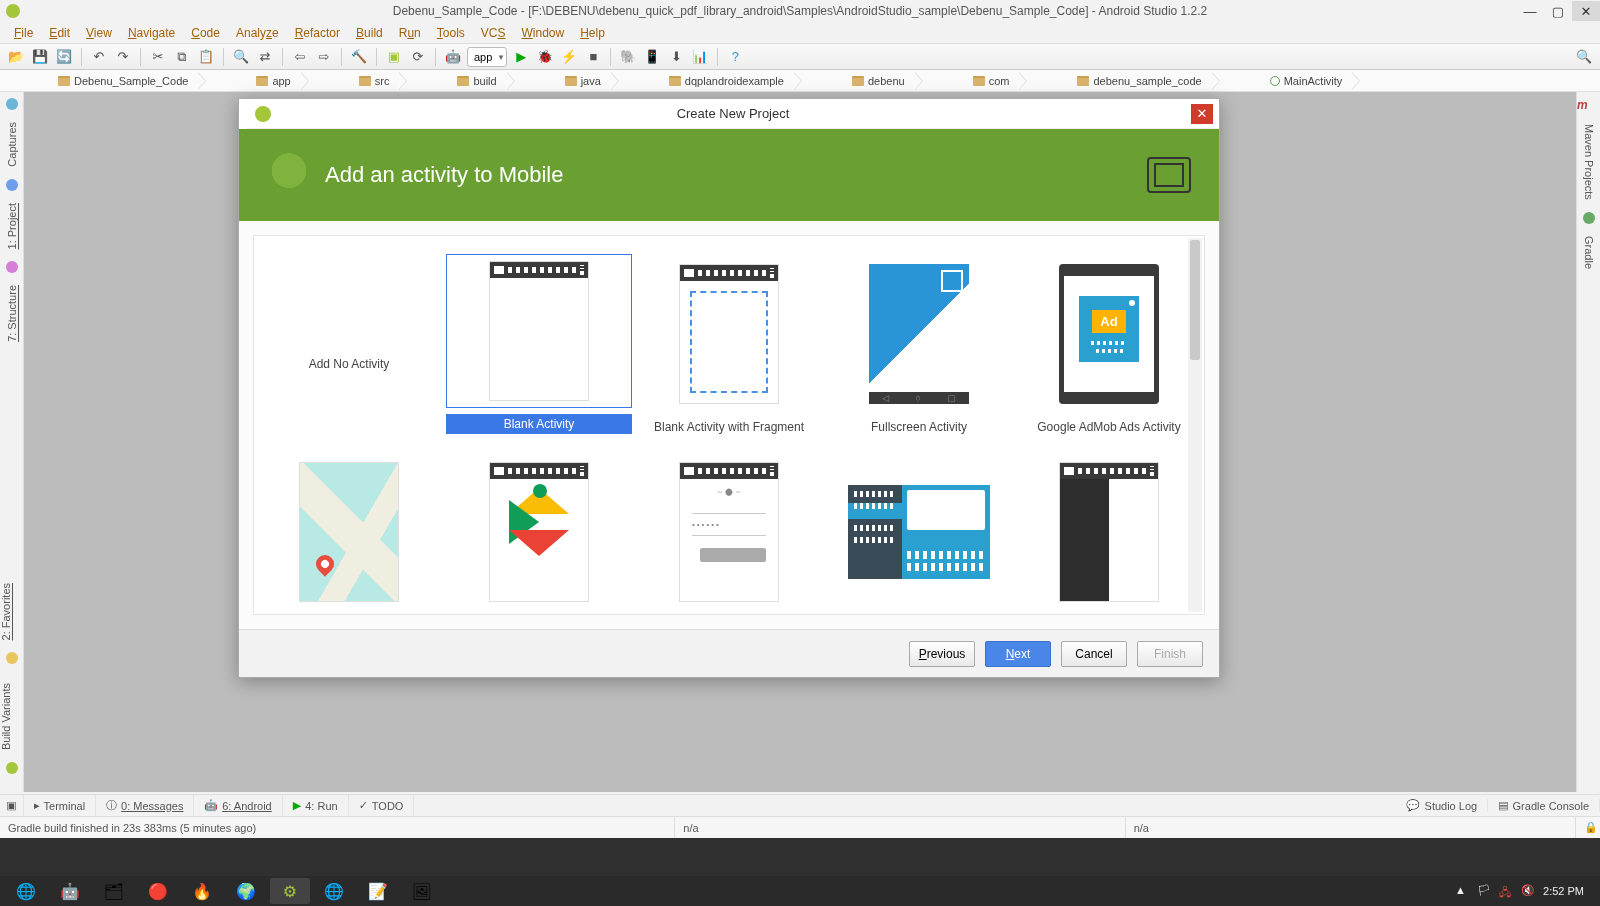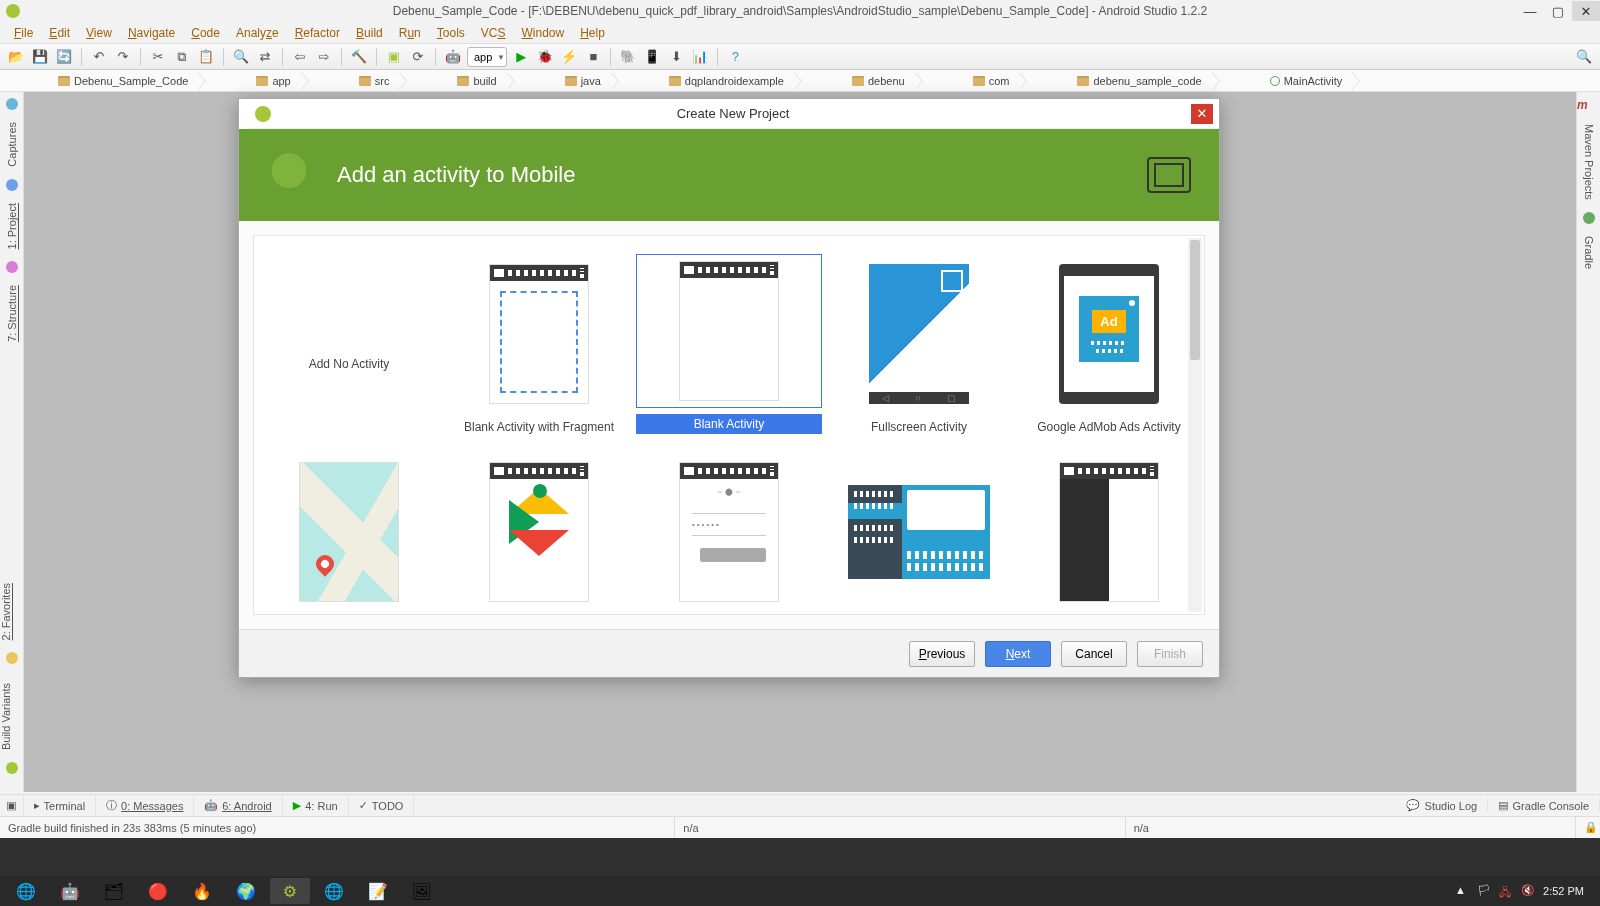--- a/index.html
+++ b/index.html
@@ -315,65 +315,65 @@
   </div>
 </div>
 
 <div class="dialog">
   <div class="dialog-title">
     <span class="d-icon"></span>
     <span>Create New Project</span>
     <div class="d-close">✕</div>
   </div>
   <div class="dialog-header">
-    <div style="display:flex; align-items:center; gap:26px;">
+    <div style="display:flex; align-items:center; gap:14px;">
       <div class="and-logo"></div>
       <h1>Add an activity to Mobile</h1>
     </div>
     <div class="header-phone-icon"></div>
   </div>
   <div class="dialog-body">
     <div class="activity-grid">
       <div class="scrollbar-v">
           <div class="thumb"></div>
         </div>
 
       <div class="act-cell">
         <div class="thumb-wrap">
             <span class="act-label" style="margin-top:60px">Add No Activity</span>
           </div>
       </div>
 
-      <div class="act-cell">
+      <div class="act-cell selected">
         <div class="thumb-wrap">
             <div class="phone-frame">
               <div class="phone-topbar">
                 <span class="sq"></span>
                 <span class="wave"></span>
                 <span class="dots"></span>
               </div>
-              <div class="phone-body">
-                <div class="dashed-rect"></div>
-              </div>
-            </div>
-          </div>
-        <div class="act-label">Blank Activity with Fragment</div>
-      </div>
-
-      <div class="act-cell selected">
+            </div>
+          </div>
+        <div class="act-label">Blank Activity</div>
+      </div>
+
+      <div class="act-cell">
         <div class="thumb-wrap">
             <div class="phone-frame">
               <div class="phone-topbar">
                 <span class="sq"></span>
                 <span class="wave"></span>
                 <span class="dots"></span>
               </div>
-            </div>
-          </div>
-        <div class="act-label">Blank Activity</div>
+              <div class="phone-body">
+                <div class="dashed-rect"></div>
+              </div>
+            </div>
+          </div>
+        <div class="act-label">Blank Activity with Fragment</div>
       </div>
 
       <div class="act-cell">
         <div class="thumb-wrap">
             <div class="phone-frame" style="border:none;">
               <div class="phone-body fullscreen-art"></div>
               <div style="position:absolute;bottom:0;left:0;right:0;height:12px;background:#3a3a3a;display:flex;justify-content:space-around;align-items:center;">
                 <span style="color:#888;font-size:9px">◁</span>
                 <span style="color:#888;font-size:9px">○</span>
                 <span style="color:#888;font-size:9px">▢</span>

